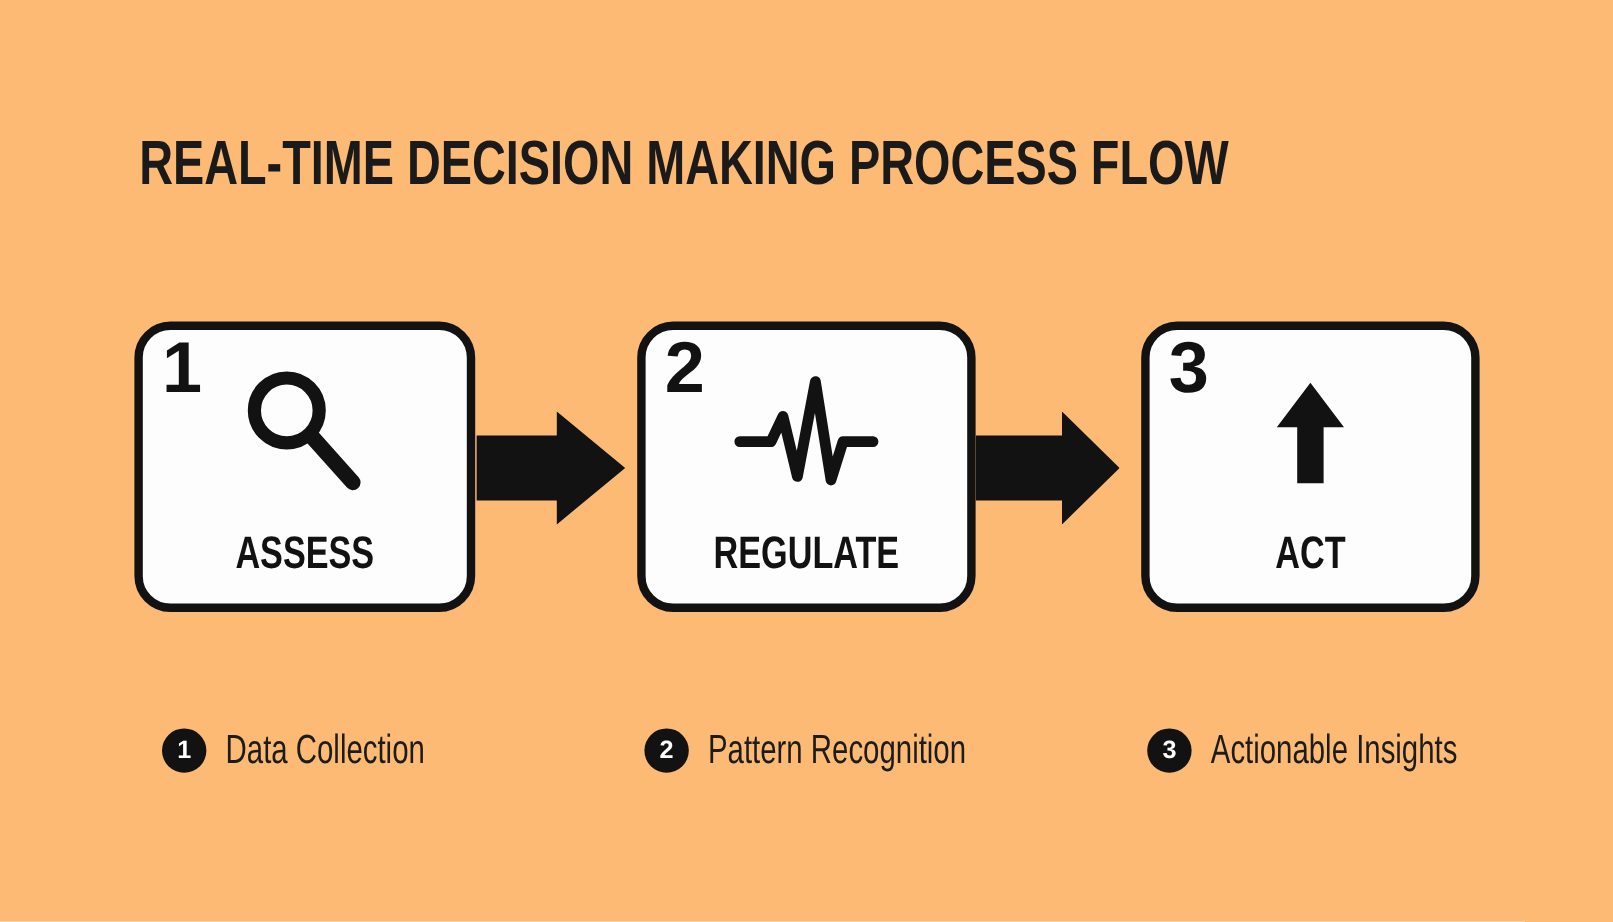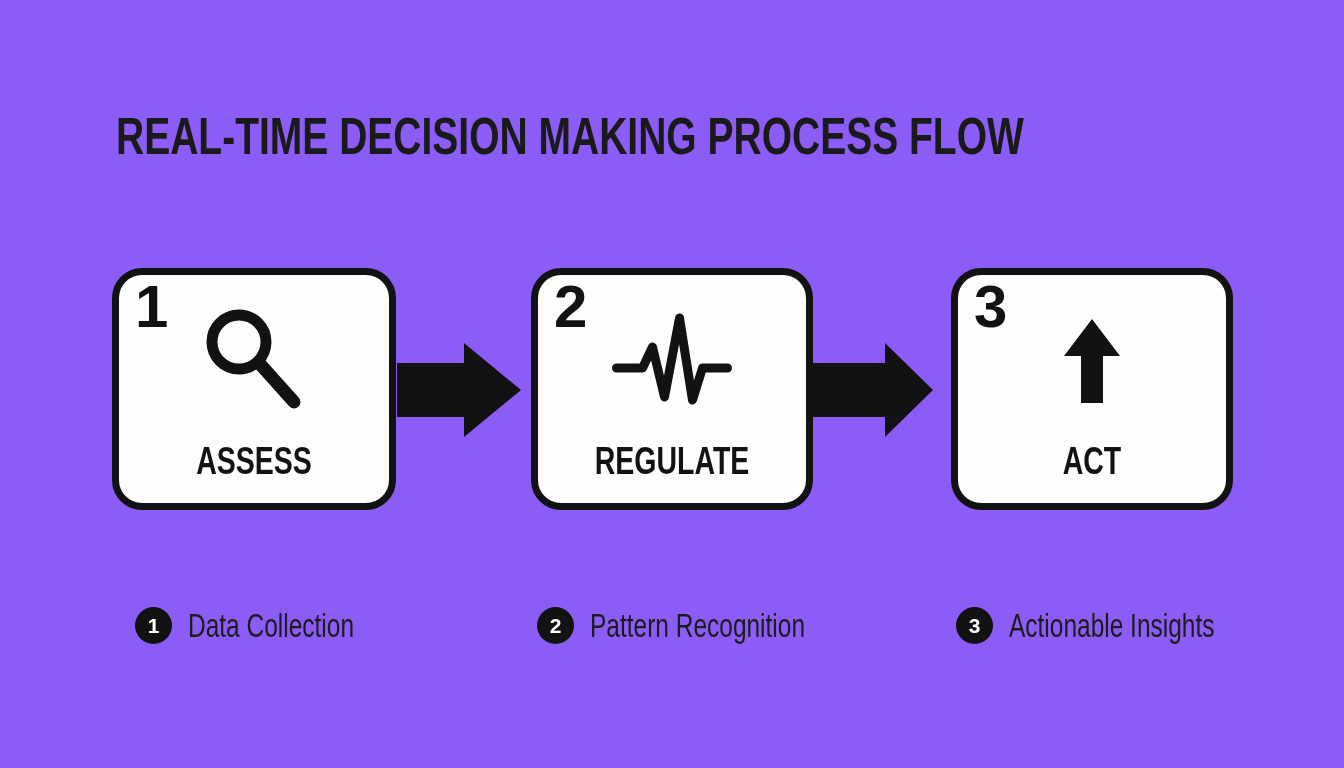--- a/index.html
+++ b/index.html
@@ -6,21 +6,21 @@
   html, body { width: 1344px; height: 768px; }
   body {
     font-family: "Liberation Sans", sans-serif;
     background: #fcfcfb;
     overflow: hidden;
   }
   .canvas {
     position: relative;
     width: 1344px;
     height: 768px;
-    background: #8b5cf6;
+    background: #fdba74;
     color: #121212;
   }
 
   
   .title {
     position: absolute;
     left: 116px;
     top: 106px;
     font-size: 52px;
     font-weight: 700;

